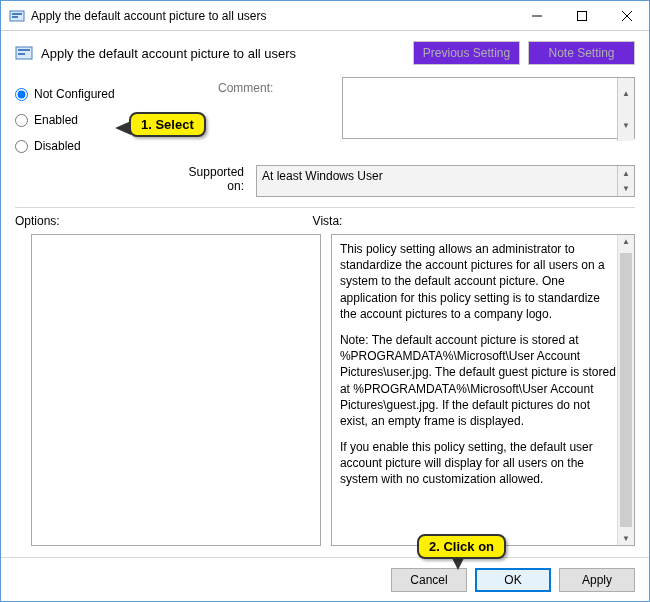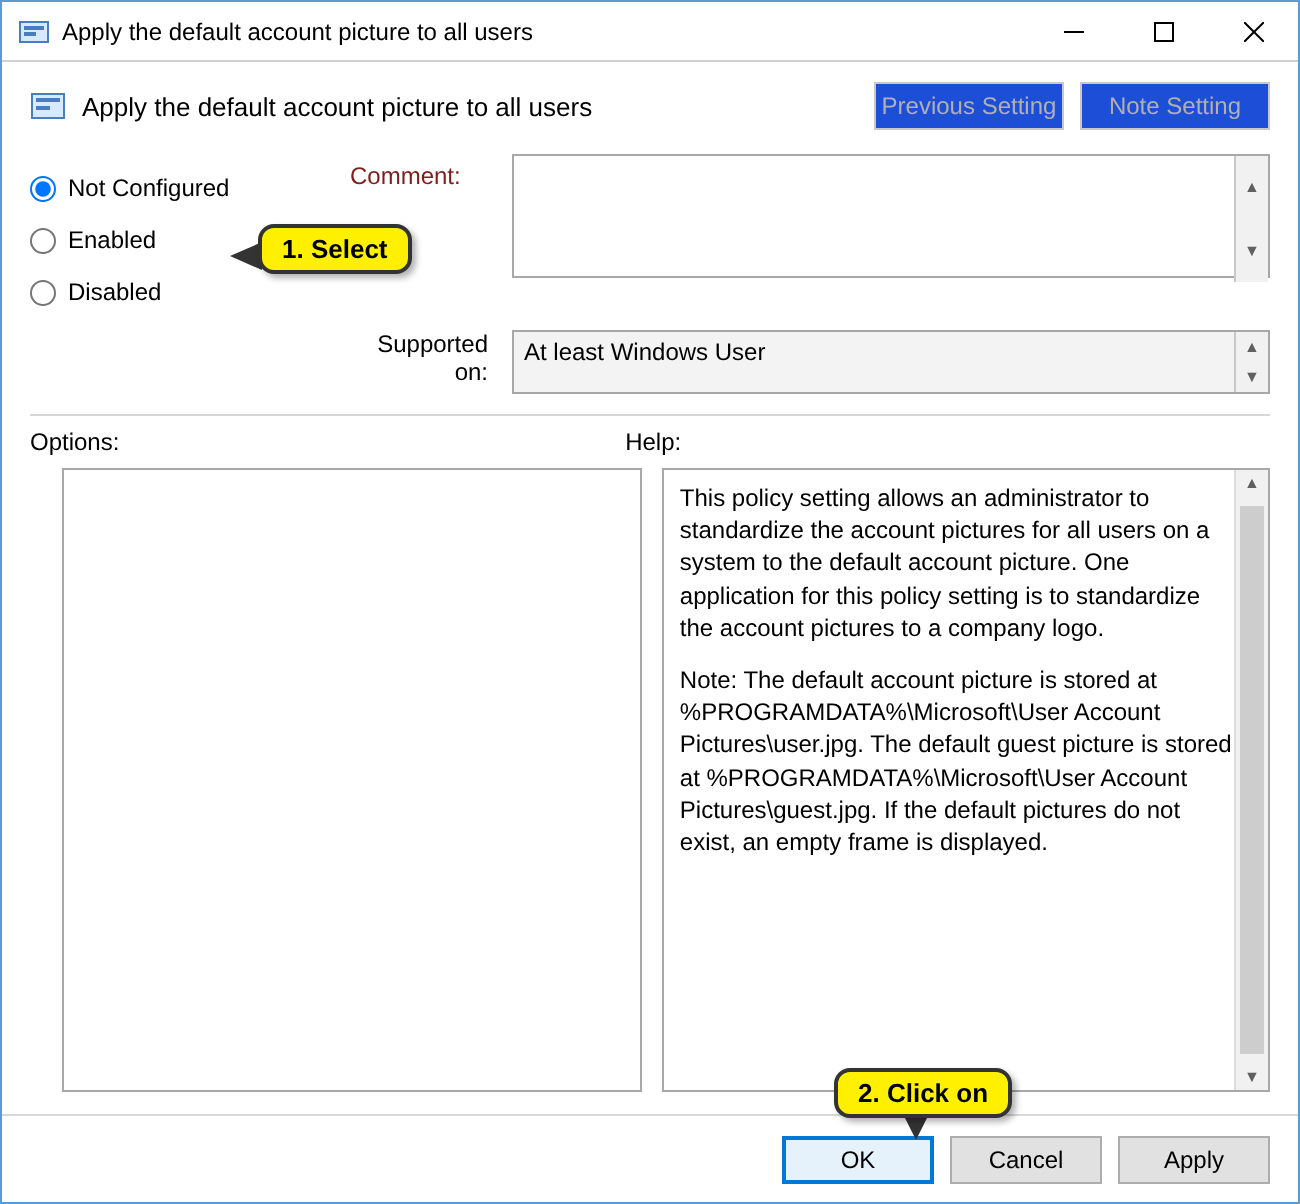--- a/index.html
+++ b/index.html
@@ -51,57 +51,58 @@
 .header-row .policy-name {
   margin-left: 8px;
   font-size: 13px;
 }
 .nav-buttons {
   margin-left: auto;
   display: flex;
   gap: 8px;
 }
 .nav-btn {
-  width: 95px;
+  width: 107px;
   height: 24px;
-  background: #1d4ed8;
+  background: #6d28d9;
   border: 1px solid #c8c8c8;
   color: #b0b0b0;
   font-size: 12px;
   display: flex;
   align-items: center;
   justify-content: center;
 }
 .config-area {
   padding: 8px 14px 0 14px;
   position: relative;
 }
 .config-row {
   display: flex;
   align-items: flex-start;
+  gap: 43px;
 }
 .radios {
   width: 160px;
   padding-top: 4px;
 }
 .radio-item {
   display: flex;
   align-items: center;
   height: 26px;
   font-size: 12px;
   position: relative;
 }
 .radio-item input { margin: 0 6px 0 0; }
 .labels-col {
   width: 75px;
   font-size: 12px;
   padding-top: 4px;
 }
 .labels-col .lbl {
-  color: #7f1d1d;
+  color: #737373;
 }
 .comment-box {
   flex: 1;
   margin-left: 6px;
 }
 .comment-box textarea, .supported-text {
   width: 100%;
   font-family: inherit;
   font-size: 12px;
   padding: 3px 5px;
@@ -344,41 +345,42 @@
         <div class="arr">▼</div>
       </div>
     </div>
   </div>
 </div>
 
 <hr class="sep">
 
 <div class="columns-labels">
   <div class="l-opts">Options:</div>
-  <div class="l-help">Help:</div>
+  <div class="l-help">Vista:</div>
 </div>
 
 <div class="columns">
   <div class="options-box"></div>
   <div class="help-box">
     <div class="help-box-inner">
       <p>This policy setting allows an administrator to standardize the account pictures for all users on a system to the default account picture. One application for this policy setting is to standardize the account pictures to a company logo.</p>
       <p>Note: The default account picture is stored at %PROGRAMDATA%\Microsoft\User Account Pictures\user.jpg. The default guest picture is stored at %PROGRAMDATA%\Microsoft\User Account Pictures\guest.jpg. If the default pictures do not exist, an empty frame is displayed.</p>
+      <p>If you enable this policy setting, the default user account picture will display for all users on the system with no customization allowed.</p>
     </div>
     <div class="help-scroll">
       <div class="arr" style="position:absolute;top:2px;left:0;right:0;text-align:center;font-size:8px;color:#606060;">▲</div>
       <div class="thumb"></div>
       <div class="arr" style="position:absolute;bottom:2px;left:0;right:0;text-align:center;font-size:8px;color:#606060;">▼</div>
     </div>
   </div>
 </div>
 
 <div class="footer">
+  <div class="btn">Cancel</div>
   <div class="btn focus">OK</div>
-  <div class="btn">Cancel</div>
   <div class="btn">Apply</div>
 </div>
 
 <div id="arrow1" class="callout-arrow"></div>
 <div id="callout1" class="callout">1.  Select</div>
 
 <div id="arrow2" class="callout-arrow"></div>
 <div id="callout2" class="callout">2.  Click on</div>
 
 </div>

